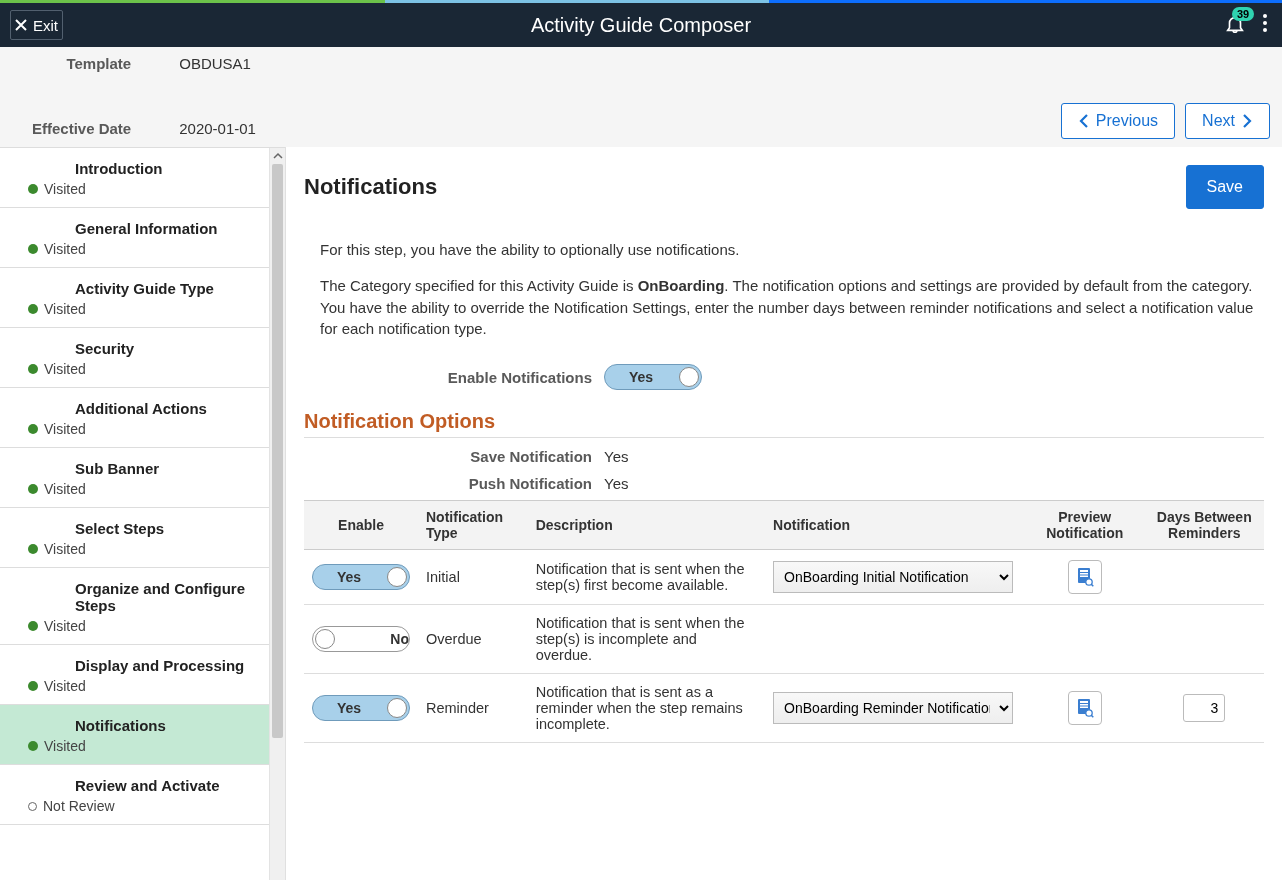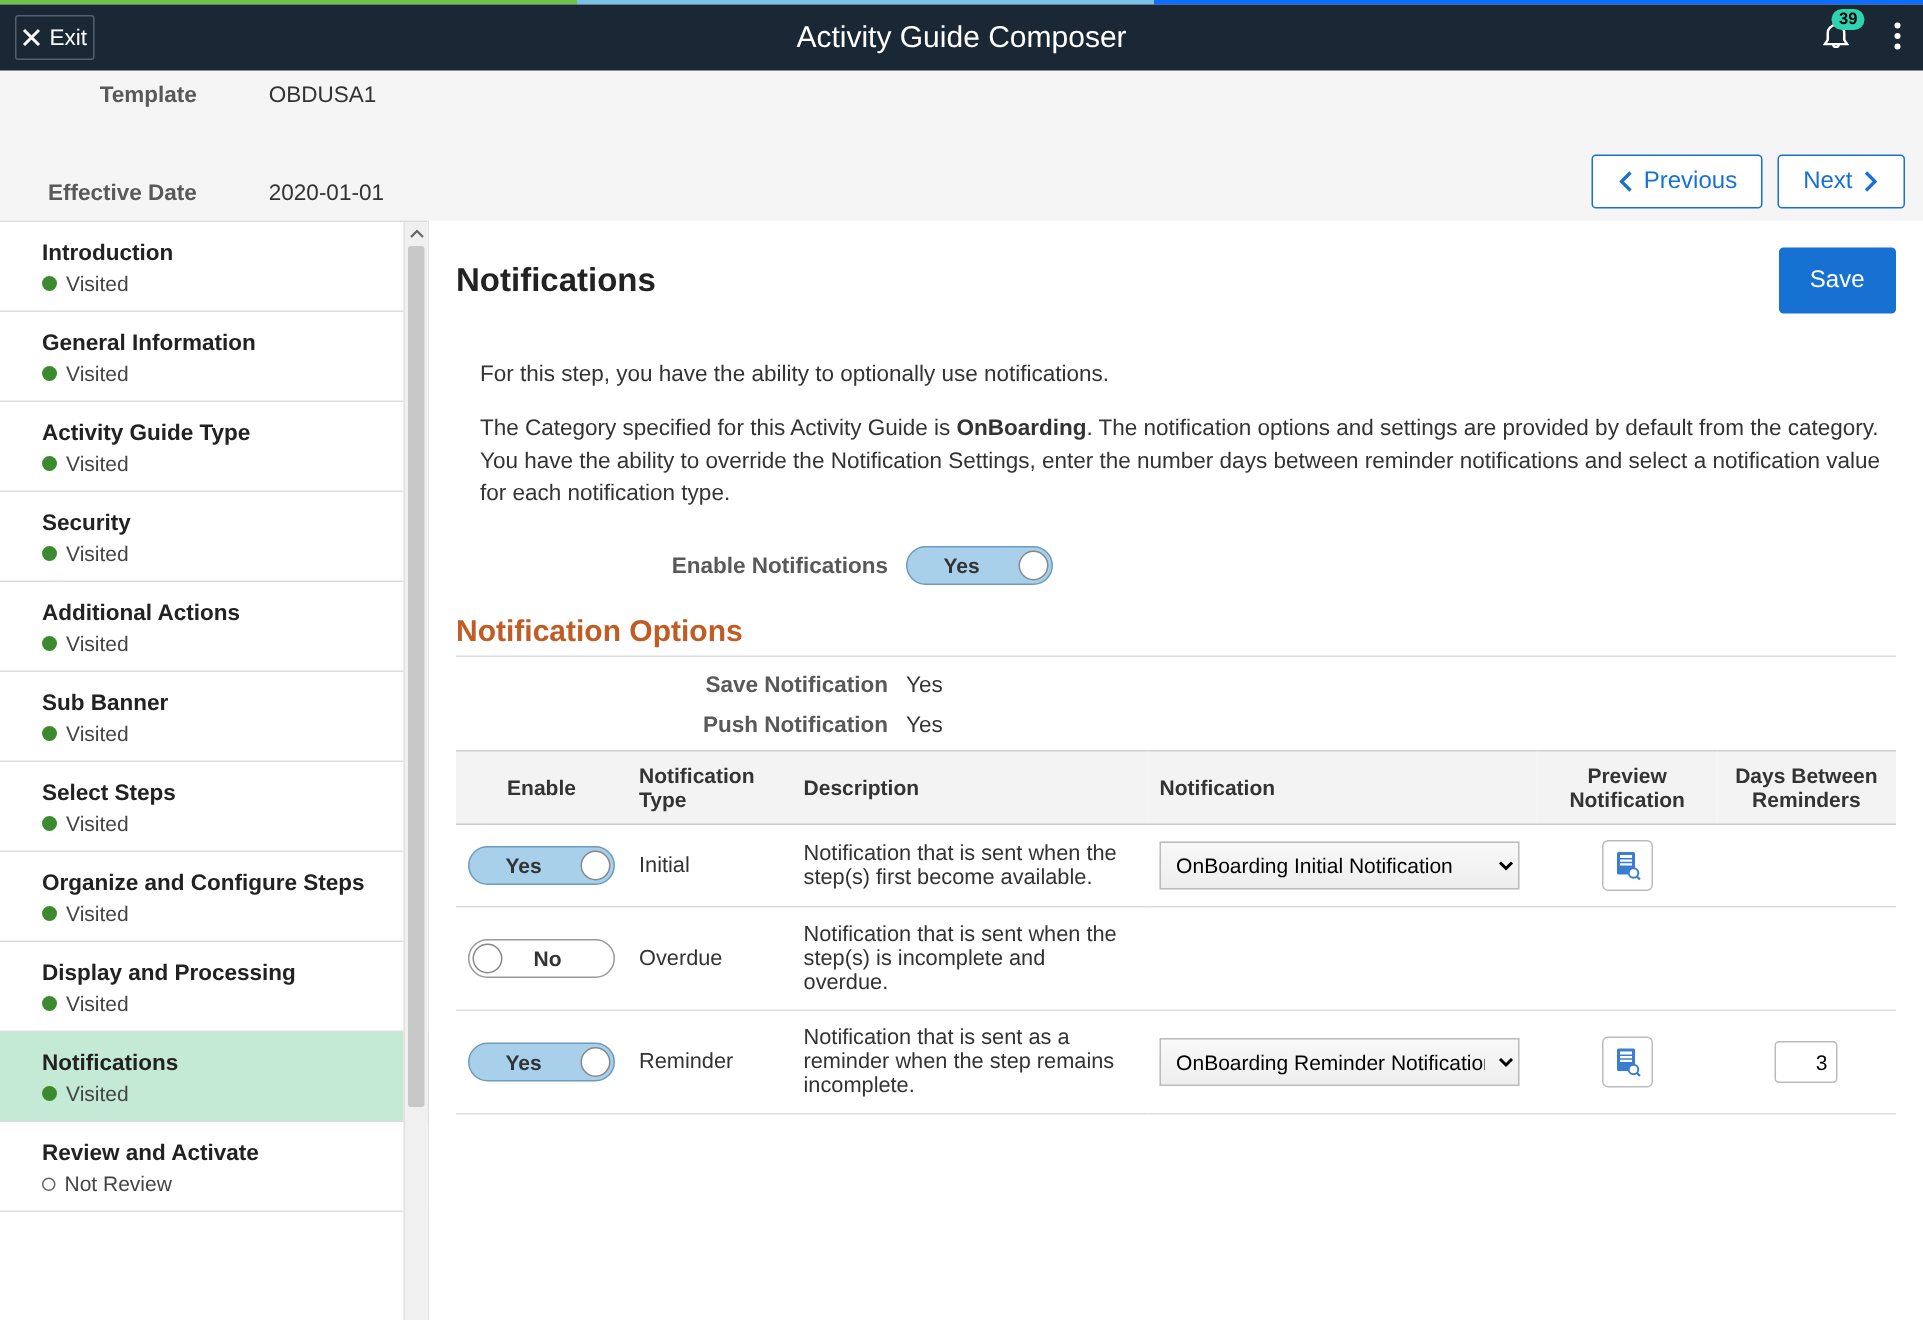--- a/index.html
+++ b/index.html
@@ -2,39 +2,39 @@
 <html><head>
 <meta charset="utf-8">
 <style>
   * { box-sizing: border-box; }
   html, body { margin:0; padding:0; font-family: Arial, Helvetica, sans-serif; font-size:15px; color:#333; background:#f5f5f5; }
   .topbar-stripe { height:3px; background: linear-gradient(90deg, #6cc24a 0%, #6cc24a 30%, #7cc2e5 30%, #7cc2e5 60%, #0d6efd 60%, #0d6efd 100%); }
   .topbar { background:#1a2735; color:#fff; height:44px; display:flex; align-items:center; position:relative; }
   .exit-btn { margin-left:10px; background:transparent; border:1px solid #52606f; border-radius:2px; color:#fff; height:30px; padding:0 4px; display:flex; align-items:center; cursor:pointer; font-size:15px; }
   .exit-btn svg { margin-right:6px; }
   .title { position:absolute; left:50%; transform:translateX(-50%); font-size:20px; }
-  .topbar-right { position:absolute; right:10px; display:flex; align-items:flex-end; gap:23px; }
+  .topbar-right { position:absolute; right:10px; display:flex; align-items:flex-start; gap:12px; }
   .bell { position:relative; cursor:pointer; }
   .badge { position:absolute; top:-6px; left:8px; background:#2fd3b0; color:#000; border-radius:9px; font-size:11px; font-weight:bold; padding:1px 5px; }
   .more-dots { cursor:pointer; padding:0 4px; }
   
   .meta-bar { padding:8px 0 8px 0; display:flex; flex-wrap:wrap; align-items:flex-start; }
   .meta-labels { display:grid; grid-template-columns:auto auto; column-gap:12px; row-gap:4px; margin-left:32px;gap:48px; }
   .meta-labels .lbl { text-align:right; font-weight:bold; color:#595959; }
   .meta-labels .val { color:#333; }
   .nav-buttons { margin-left:auto; margin-right:12px; display:flex; gap:10px; margin-top:48px; }
   .nav-btn { background:#fff; border:1px solid #1771d3; color:#1771d3; border-radius:3px; height:36px; padding:0 16px; display:flex; align-items:center; cursor:pointer; font-size:16px; }
   .nav-btn svg { }
   
   .body-wrap { display:flex; height:calc(880px - 3px - 44px - 96px); }
   .sidebar-wrap { width:285px; position:relative; border-top:1px solid #ddd; background:#fff; }
   .sidebar { height:100%; overflow:hidden; }
   .sidebar-item { border-bottom:1px solid #ddd; padding:12px 18px 10px 28px; cursor:pointer; background:#fff; }
   .sidebar-item.active { background:#c4e9d4; }
-  .sidebar-item .si-title { font-weight:bold; color:#222; font-size:15px; }
+  .sidebar-item .si-title { font-weight:bold; color:#222; font-size:15px;margin-left:47px; }
   .sidebar-item .si-status { display:flex; align-items:center; margin-top:4px; font-size:14px; color:#444; }
   .dot { width:10px; height:10px; border-radius:50%; margin-right:6px; }
   .dot.visited { background:#3c8a2e; }
   .dot.notstarted { background:#fff; border:1.5px solid #666; width:9px; height:9px; }
   .scroll-track { position:absolute; right:0; top:0; bottom:0; width:16px; background:#f0f0f0; border-left:1px solid #e3e3e3; }
   .scroll-up, .scroll-down { height:16px; display:flex; align-items:center; justify-content:center; color:#666; cursor:pointer; }
   .scroll-thumb { position:absolute; top:16px; left:2px; right:2px; height:78%; background:#c8c8c8; border-radius:2px; }
   
   .main { flex:1; background:#fff; padding:18px 18px 18px 18px; overflow:auto; border-left:1px solid #e0e0e0; }
   .main-header { display:flex; align-items:center; }
@@ -45,21 +45,21 @@
   
   .field-row { display:flex; align-items:center; margin:24px 0 10px 0; }
   .field-row .f-label { width:300px; text-align:right; font-weight:bold; color:#595959; padding-right:12px; }
   
   .toggle { width:98px; height:26px; border-radius:14px; border:1px solid #999; position:relative; display:flex; align-items:center; cursor:pointer; font-weight:bold; font-size:14px; }
   .toggle.on { background:#a8d0ea; border-color:#6f9bbb; }
   .toggle.on .knob { right:2px; }
   .toggle.on .t-label { left:0; right:24px; }
   .toggle.off { background:#fff; }
   .toggle.off .knob { left:2px; }
-  .toggle.off .t-label { left:8px; right:0; }
+  .toggle.off .t-label { left:8px; right:0;text-align:right; }
   .toggle .knob { position:absolute; width:20px; height:20px; background:#fff; border:1px solid #888; border-radius:50%; top:2px; }
   .toggle .t-label { position:absolute; text-align:center; }
   
   .section-h { color:#c15c24; font-weight:bold; font-size:20px; border-bottom:1px solid #ddd; padding-bottom:4px; margin-top:20px; }
   
   .opt-row { display:flex; align-items:center; margin-top:10px; }
   .opt-row .o-label { width:300px; text-align:right; font-weight:bold; color:#595959; padding-right:12px; }
   .opt-row .o-val { color:#333; }
   
   table.settings { width:100%; border-collapse:collapse; margin-top:8px; }

